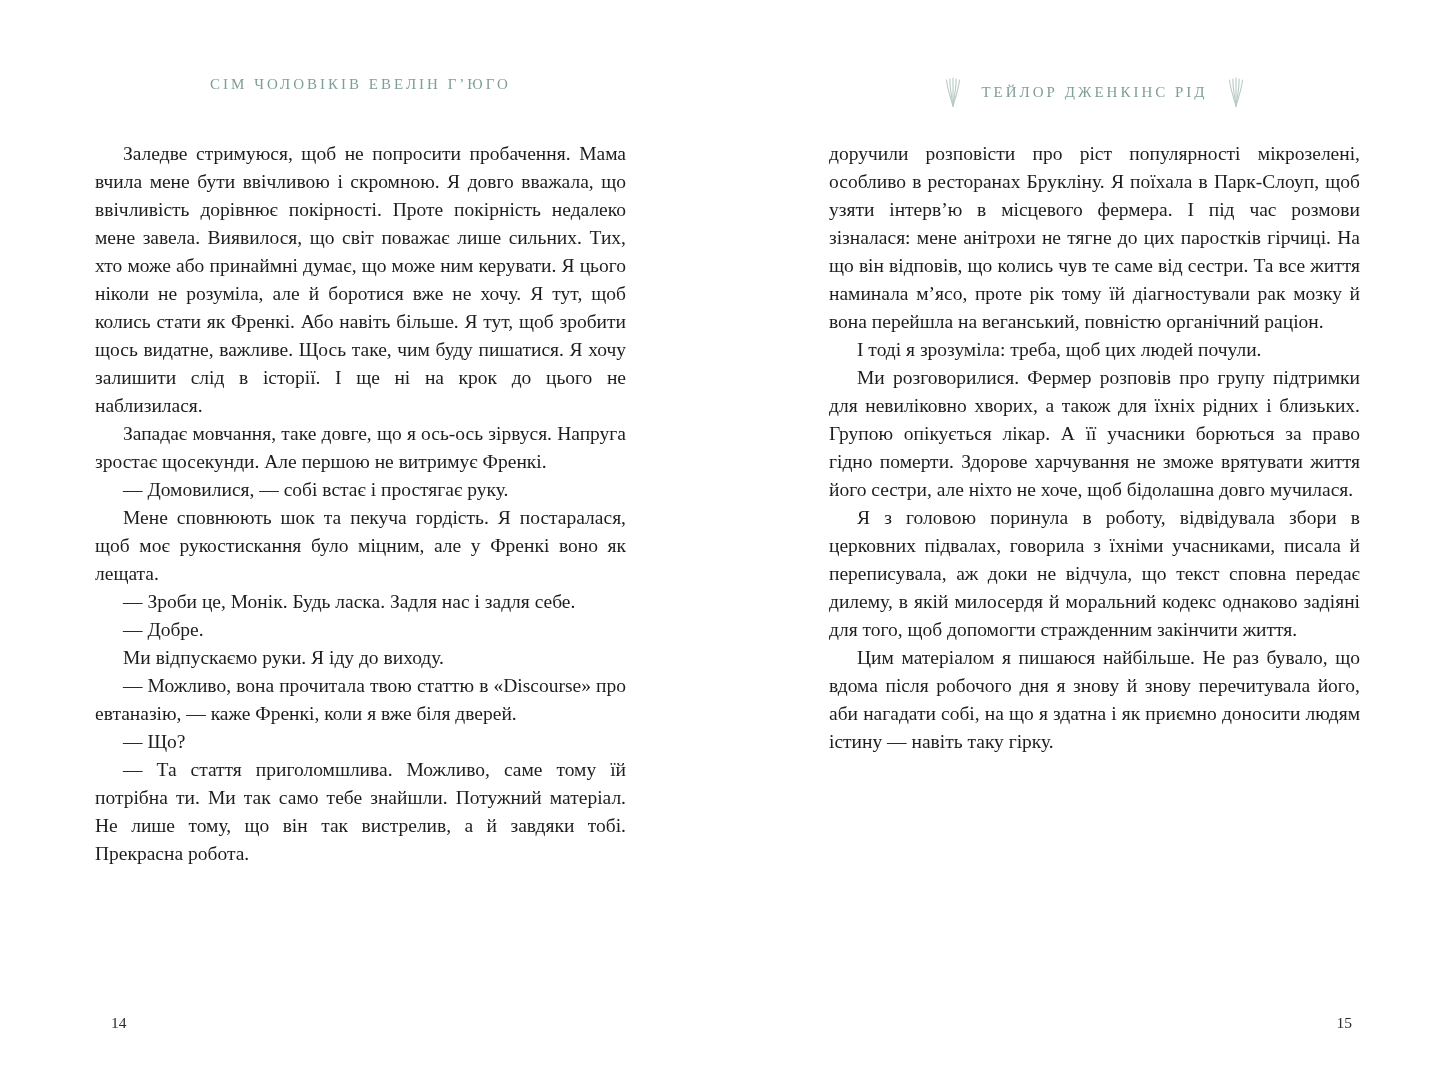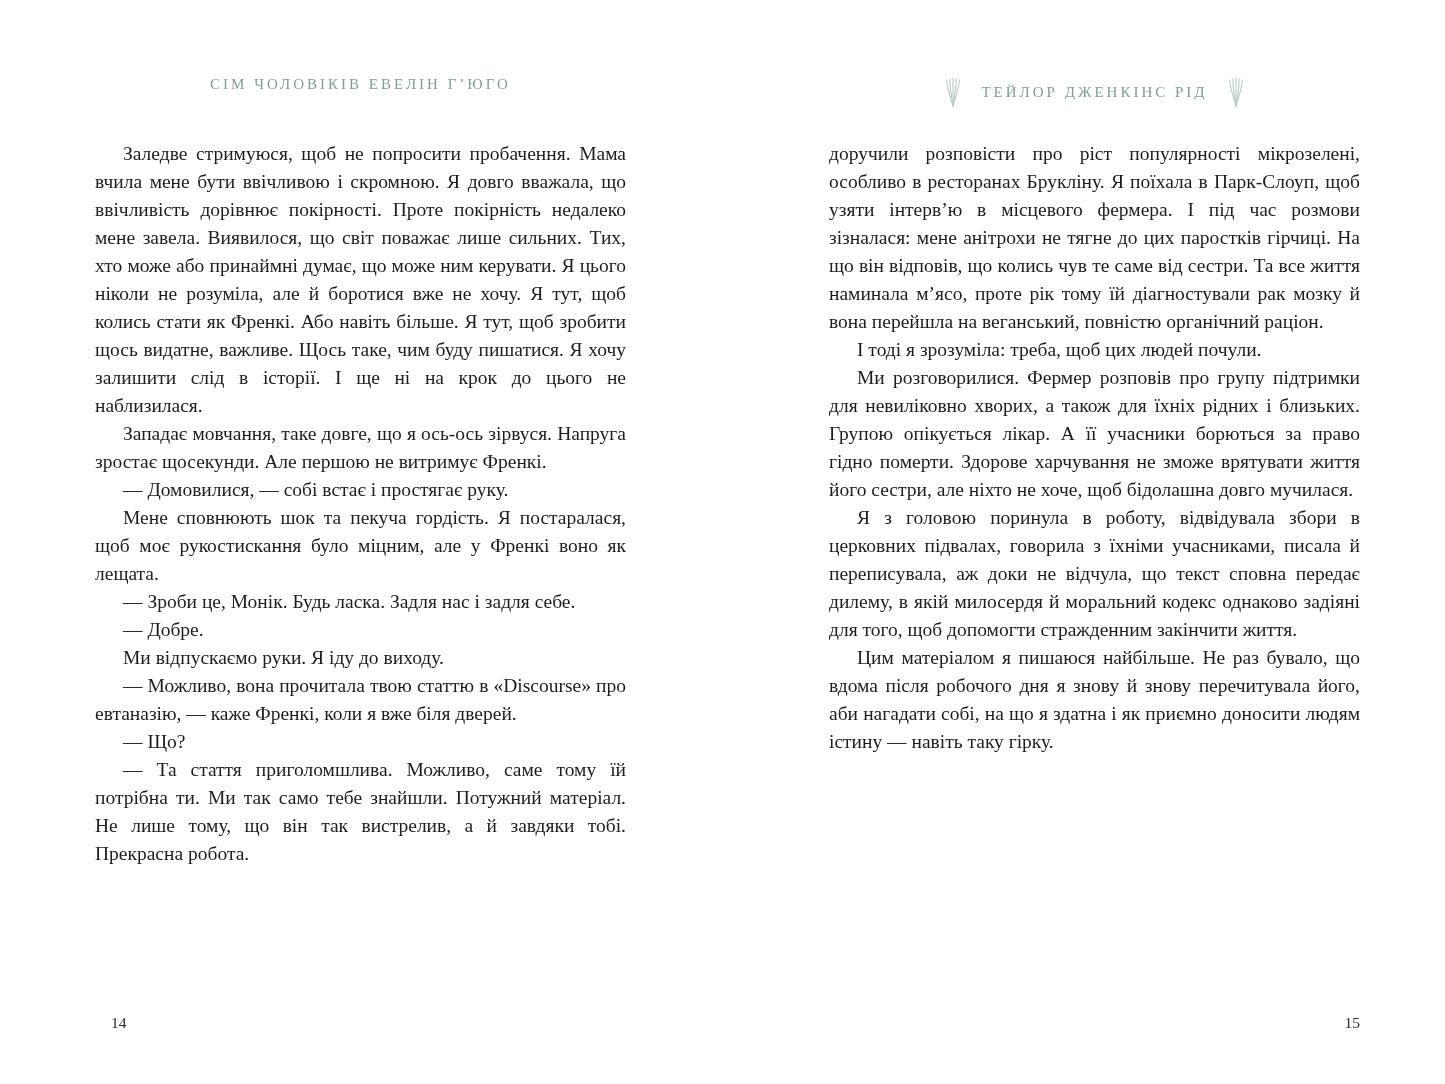--- a/index.html
+++ b/index.html
@@ -65,21 +65,21 @@
   .para { text-indent: 0; }
   .para.indent { text-indent: 28px; }
 
   .page-number {
     position: absolute;
     top: 1014px;
     font-size: 15.5px;
     color: #2a2a2a;
   }
   .page-number.num-left  { left: 16px; }
-  .page-number.num-right { right: 0; text-align: center; }
+  .page-number.num-right { right: 8px; text-align: center; }
 </style>
 </head>
 <body>
 
 <div class="spread">
 
   <div class="page left">
     <div class="running-header-row">
       <div class="running-header">СІМ ЧОЛОВІКІВ ЕВЕЛІН Г’ЮГО</div>
     </div>

